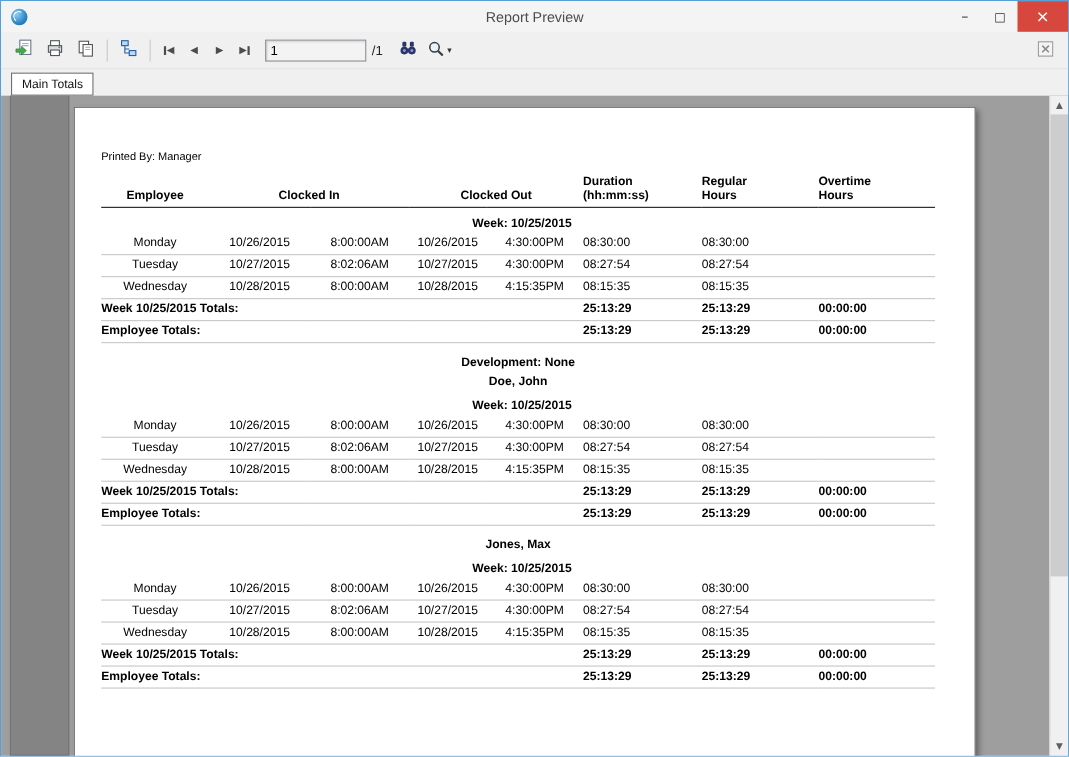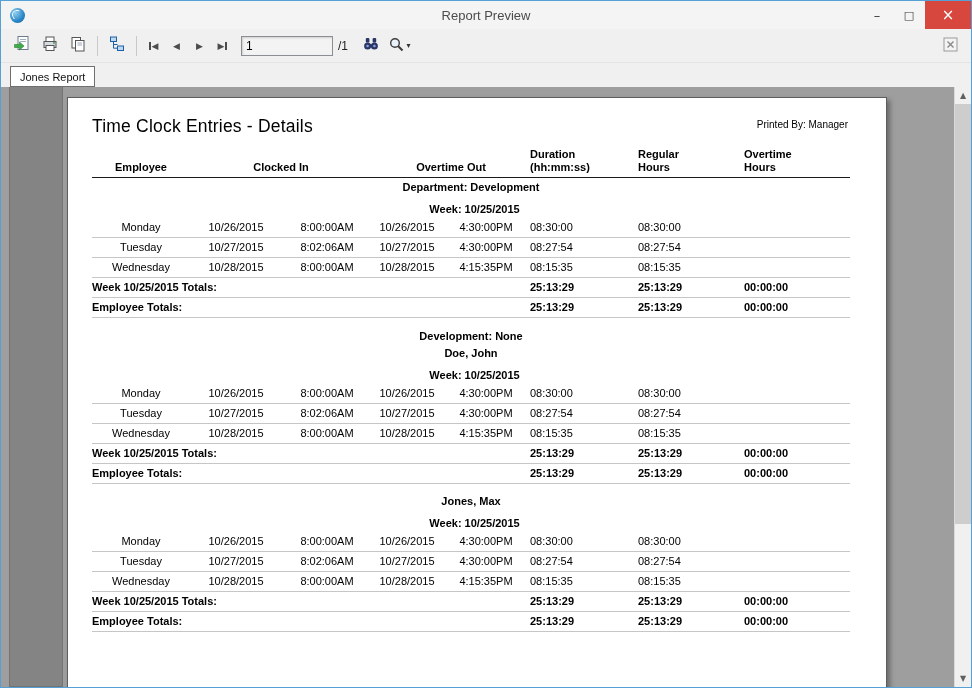--- a/index.html
+++ b/index.html
@@ -101,21 +101,21 @@
     height:17px; width:100%; display:flex; align-items:center; justify-content:center;
     font-size:8px; color:#5f5f5f; background:#f0f0f0; border:none; cursor:default;
     font-family:"DejaVu Sans", sans-serif;
   }
   .sb-arrow.down { position:absolute; bottom:0; left:0; }
   .sb-thumb { position:absolute; top:17px; left:0; width:100%; height:420px; background:#cdcdcd; }
 
   
   .report-header { display:flex; justify-content:space-between; align-items:flex-start; }
   .report-title { font-size:17.5px; font-weight:400; color:#000; letter-spacing:.2px; }
-  .printed-by { font-size:10px; color:#000; margin-top:3px; }
+  .printed-by { font-size:10px; color:#000; margin-top:21px; }
 
   table.report-table {
     border-collapse:collapse; table-layout:fixed; width:758px;
     margin-top:11px; font-size:11px; color:#000;
   }
   .report-table th {
     font-weight:bold; vertical-align:bottom; line-height:13px;
     border-bottom:1px solid #1a1a1a; padding:0 0 3px 0;
   }
   .report-table td { padding:3px 0 4px; overflow:hidden; white-space:nowrap; }
@@ -237,61 +237,57 @@
             <rect x="1" y="1" width="13" height="13" fill="#f4f4f4" stroke="#9a9a9a"></rect>
             <line x1="4.5" y1="4.5" x2="10.5" y2="10.5" stroke="#8a8a8a" stroke-width="1.4"></line>
             <line x1="10.5" y1="4.5" x2="4.5" y2="10.5" stroke="#8a8a8a" stroke-width="1.4"></line>
           </svg>
       </span>
     </button>
   </div>
 
   <div class="tabrow">
     <div class="tab">
-      <span>Jones Report</span>
+      <span>Main Totals</span>
     </div>
   </div>
 
   <div class="viewer">
     <div class="tree-strip"></div>
 
     <div class="page">
       <div class="report-header">
-        <div class="report-title">Time Clock Entries - Details</div>
         <div class="printed-by">Printed By: Manager</div>
       </div>
 
       <table class="report-table">
         <colgroup>
           <col style="width:98px">
             <col style="width:92px">
             <col style="width:90px">
           <col style="width:70px">
             <col style="width:88px">
             <col style="width:108px">
           <col style="width:106px">
             <col style="width:106px">
         </colgroup>
         <thead>
           <tr>
             <th class="l">Employee</th>
             <th class="l" colspan="2">Clocked In</th>
-            <th class="l" colspan="2">Overtime Out</th>
+            <th class="l" colspan="2">Clocked Out</th>
             <th class="r pre">Duration
 (hh:mm:ss)</th>
             <th class="r pre">Regular
 Hours</th>
             <th class="r pre">Overtime
 Hours</th>
           </tr>
         </thead>
         <tbody id="report-body">
-            <tr class="dept-row">
-              <td class="l" colspan="8">Department: Development</td>
-            </tr>
             <tr class="week-row">
               <td class="l" colspan="8">Week: 10/25/2015</td>
             </tr>
             <tr class="detail-row">
               <td class="l">Monday</td>
               <td class="l">10/26/2015</td>
               <td class="l">8:00:00AM</td>
               <td class="l">10/26/2015</td>
               <td class="l">4:30:00PM</td>
               <td class="r">08:30:00</td>

